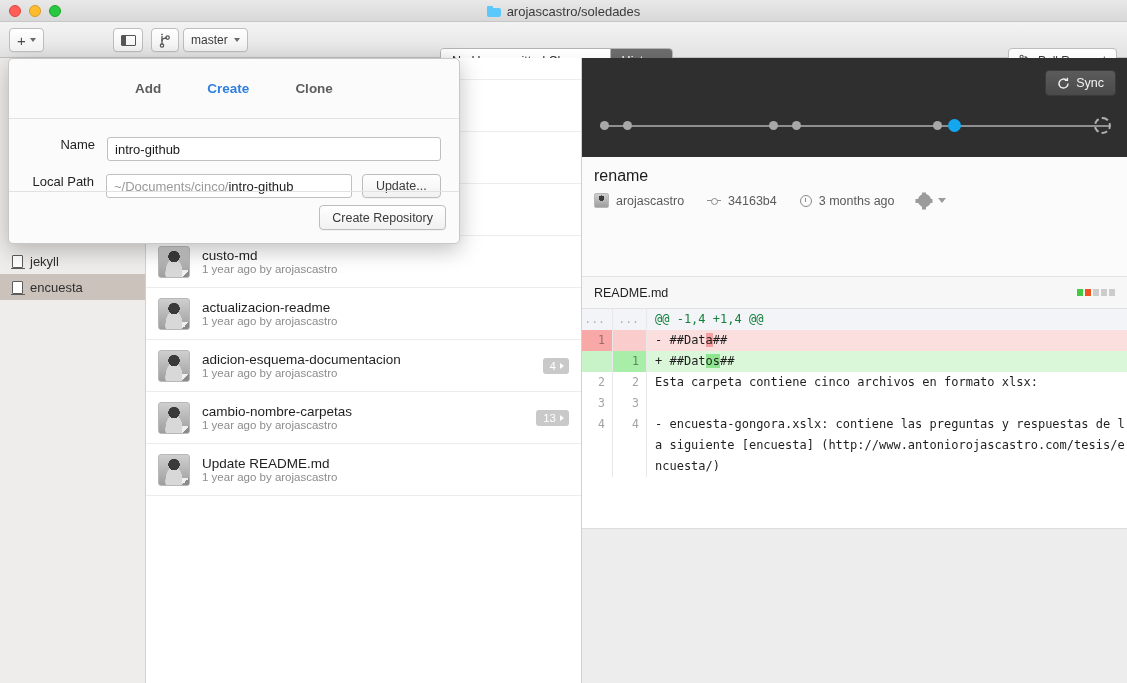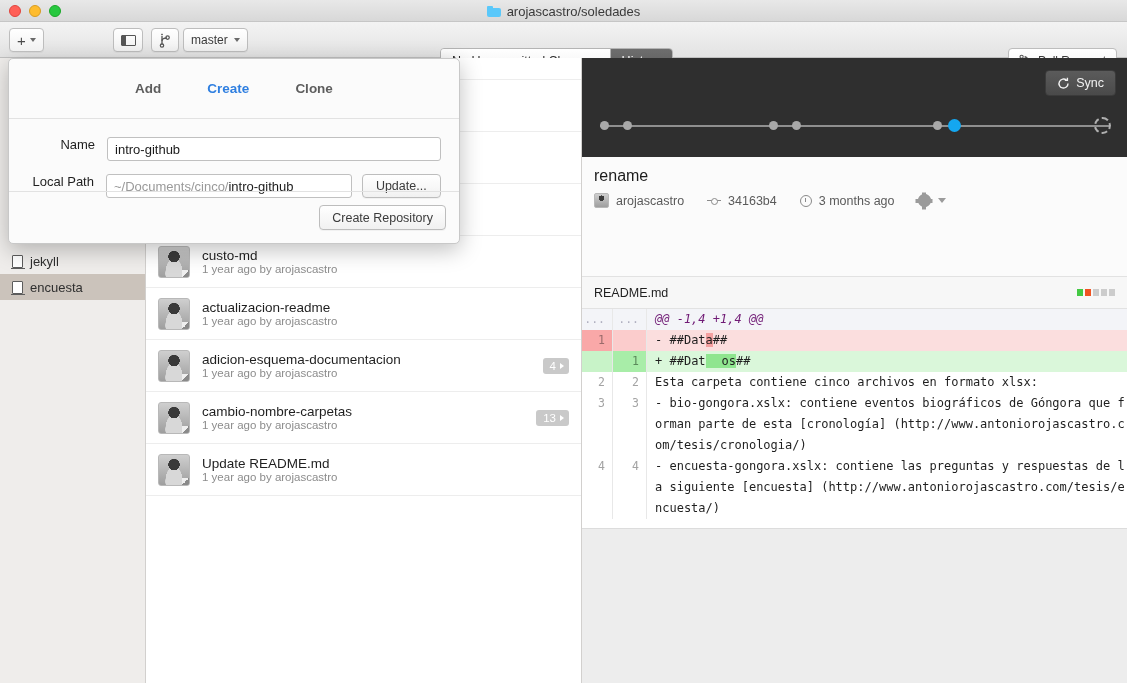--- a/index.html
+++ b/index.html
@@ -244,29 +244,29 @@
     width: 31px; flex: none; text-align: right; padding-right: 7px;
     color: #a3a3a3; font-size: 11.5px; line-height: 21px;
     border-right: 1px solid #e8e8e8;
   }
   .gut2 { width: 34px; }
   .code {
     flex: 1; padding-left: 8px; line-height: 21px; white-space: pre-wrap;
     color: #1f1f1f; word-break: break-all;
   }
   .diff-row.hunk .gut, .diff-row.hunk .gut2 { background: #f3f4f8; color: #b0b0c0; }
-  .diff-row.hunk .code { background: #f3f4f8; color: #701a75; font-style: italic; }
+  .diff-row.hunk .code { background: #f3f4f8; color: #15803d; }
   .diff-row.del .gut { background: #f9a8a8; color: #9a6a6a; }
   .diff-row.del .gut2 { background: #fbcccc; }
   .diff-row.del .code { background: #fbdede; }
   .diff-row.add .gut { background: #c8f3c8; }
   .diff-row.add .gut2 { background: #a8eda8; color: #5a8a5a; }
   .diff-row.add .code { background: #daf7da; }
   .hl-del { background: #f4a0a0; }
-  .hl-add { background: #8fe58f; padding-left: 16px; }
+  .hl-add { background: #8fe58f; }
   .diff-bottom { position: absolute; left: 0; right: 0; top: 470px; bottom: 0;
     background: #ededed; border-top: 1px solid #dcdcdc; }
 
   
   .popover {
     position: absolute; left: 8px; top: 58px; width: 452px; height: 186px;
     background: #fbfbfb; border: 1px solid #c8c8c8; border-radius: 5px;
     box-shadow: 0 6px 22px rgba(0,0,0,0.25); z-index: 50;
   }
   .pop-tabs {
@@ -505,21 +505,20 @@
         <div class="code"><span>+</span> <span>##Dat</span><span class="hl-add">os</span><span>##</span></div>
       </div>
       <div class="diff-row">
         <div class="gut">2</div>
         <div class="gut gut2">2</div>
         <div class="code">Esta carpeta contiene cinco archivos en formato xlsx:</div>
       </div>
       <div class="diff-row">
         <div class="gut">3</div>
         <div class="gut gut2">3</div>
-        <div class="code">- bio-gongora.xslx: contiene eventos biográficos de Góngora que forman parte de esta [cronología] (http://www.antoniorojascastro.com/tesis/cronologia/)</div>
       </div>
       <div class="diff-row">
         <div class="gut">4</div>
         <div class="gut gut2">4</div>
         <div class="code">- encuesta-gongora.xslx: contiene las preguntas y respuestas de la siguiente [encuesta] (http://www.antoniorojascastro.com/tesis/encuesta/)</div>
       </div>
     </div>
     <div class="diff-bottom"></div>
   </div>
 

